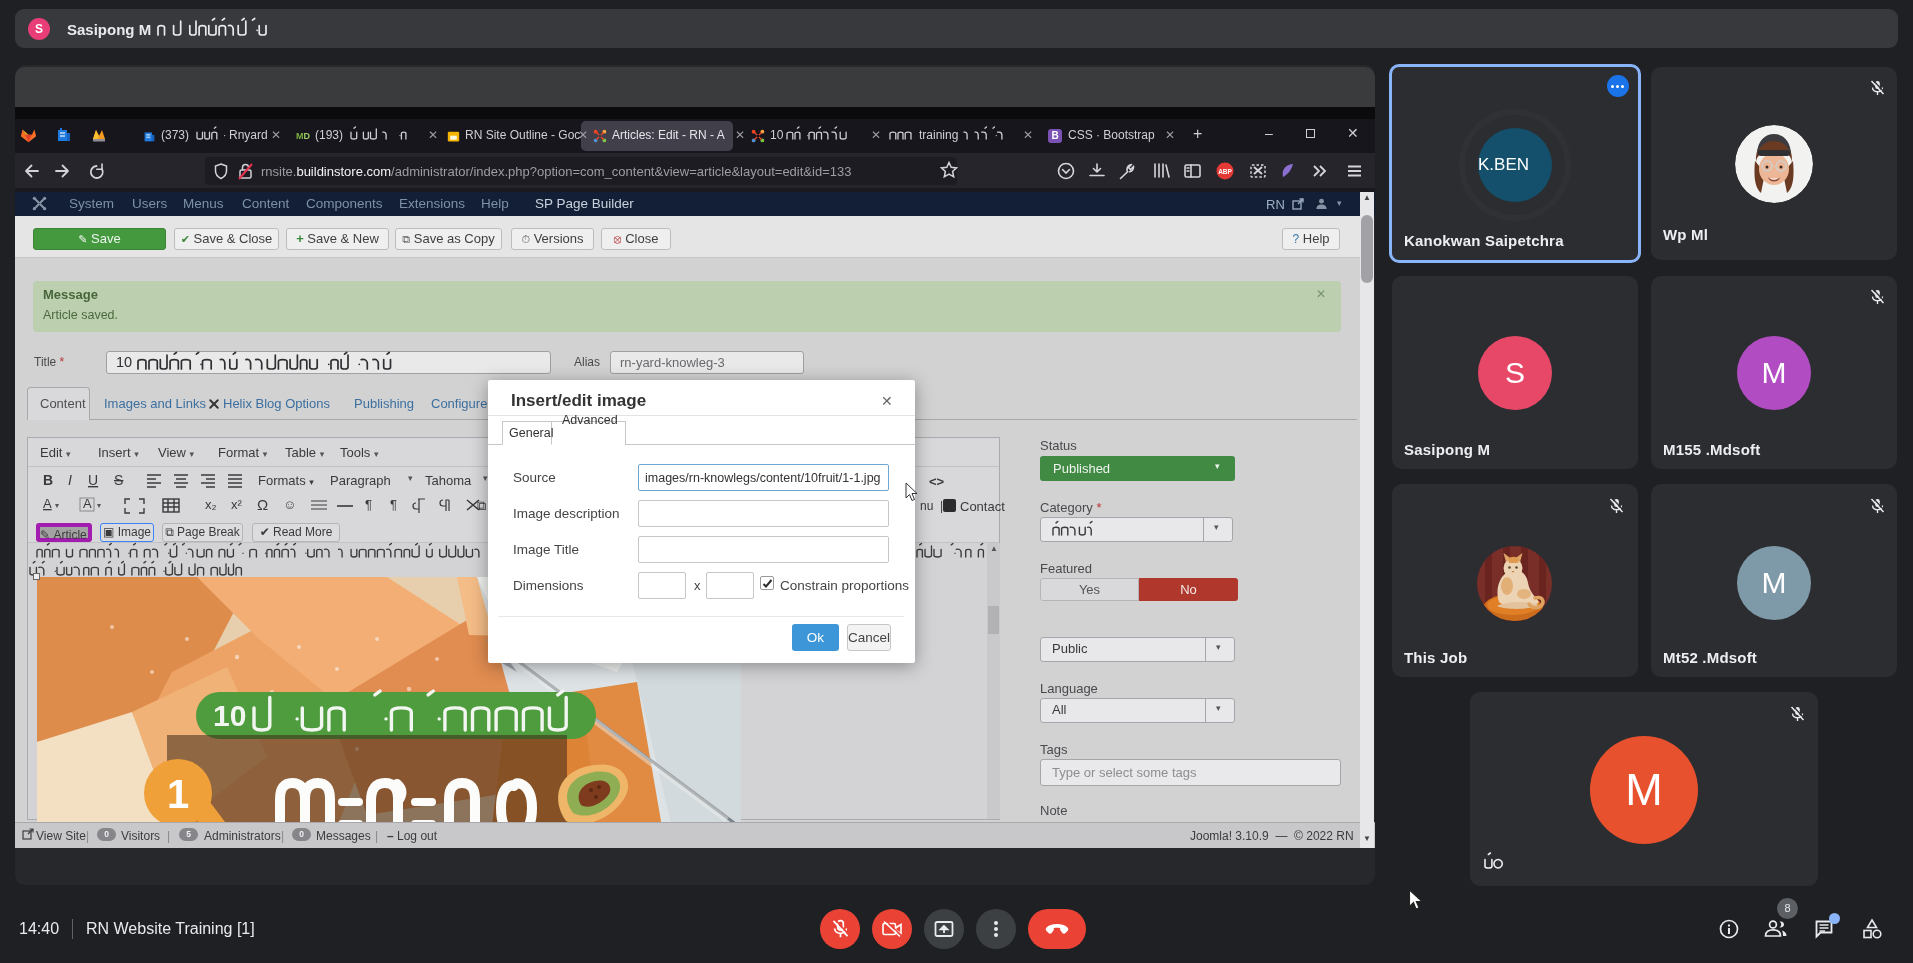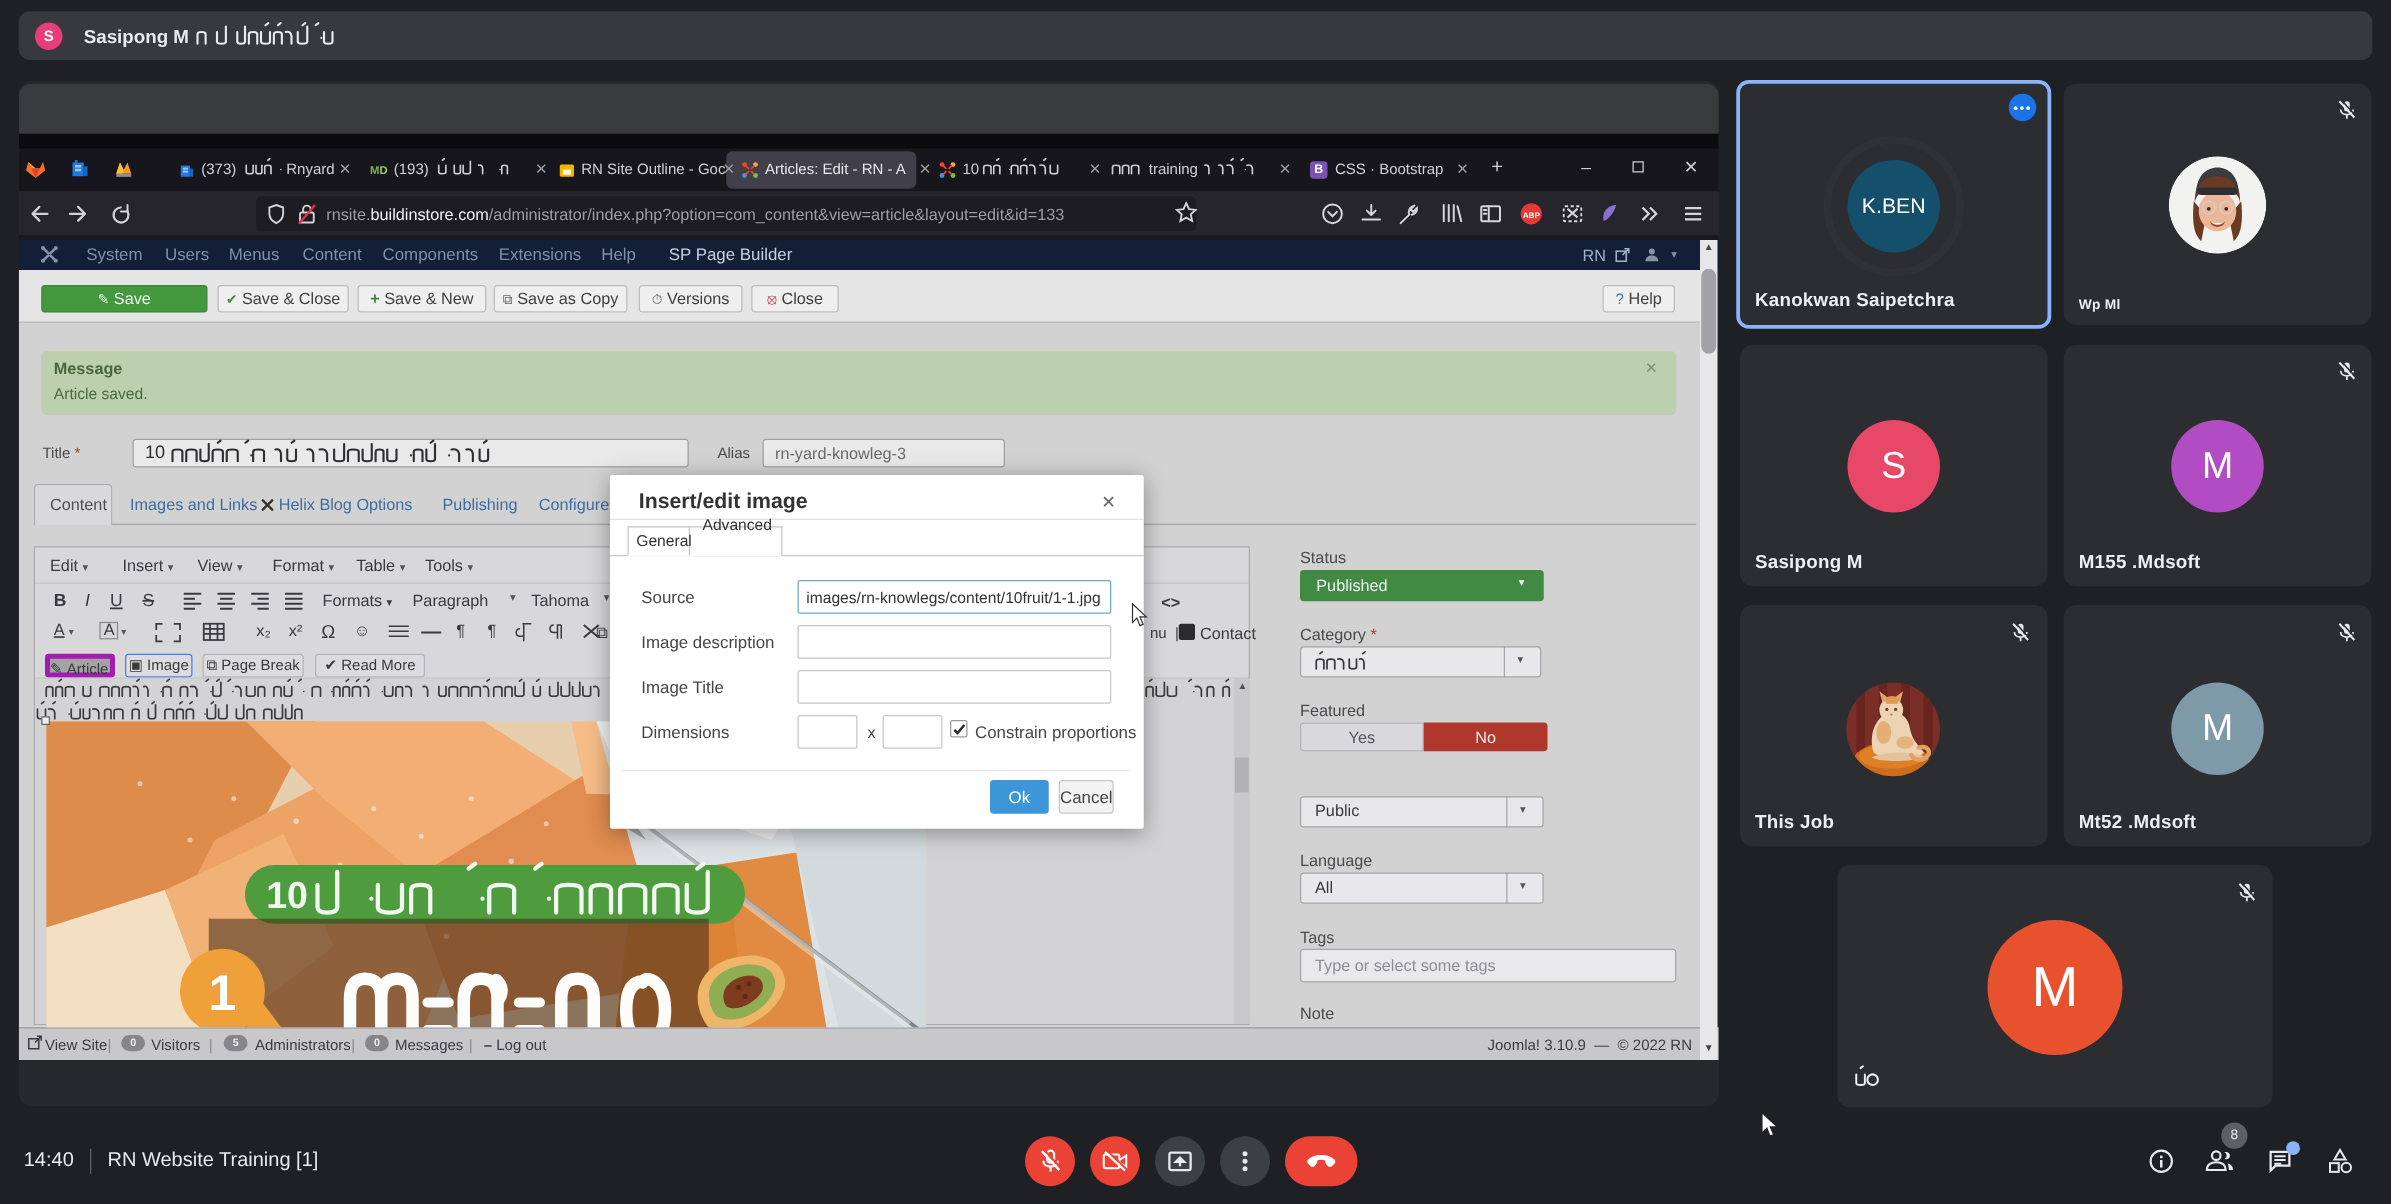--- a/index.html
+++ b/index.html
@@ -649,27 +649,27 @@
     <div class="abs" style="left:483px;top:551px;width:406px;height:1px;background:#e8e8e8"></div>
     <div class="abs" style="left:777px;top:559px;width:47px;height:27px;background:#3d96d8;border-radius:3px;color:#fff;font-size:13.5px;text-align:center;line-height:27px">Ok</div>
     <div class="abs" style="left:832px;top:559px;width:44px;height:27px;background:#f3f3f3;border:1px solid #c6c6c6;border-radius:3px;color:#444;font-size:13.5px;text-align:center;line-height:25px">Cancel</div>
     <svg class="abs" style="left:890px;top:417px" width="14" height="20" viewBox="0 0 14 20">
       <path d="M1 1 L1 16 L4.5 12.5 L7 18.5 L9.5 17.5 L7 11.5 L12 11.5 Z" fill="#fff" stroke="#333" stroke-width="1"></path>
     </svg>
   </div>
 <div class="abs" style="left:1389px;top:64px;width:252px;height:199px;background:#2c2d31;border-radius:10px;border:3px solid #8ab4f8;"></div>
 <div class="abs txt" style="left:1404px;top:232px;font-size:15px;font-weight:bold;color:#eceef0;letter-spacing:.2px">Kanokwan Saipetchra</div>
 <div class="abs" style="left:1459px;top:109px;width:112px;height:112px;border-radius:50%;border:6px solid rgba(255,255,255,0.025)"></div>
-<div class="abs" style="left:1478px;top:128px;width:74px;height:74px;border-radius:50%;background:#14506b;color:#fff;font-size:17px;text-align:center;line-height:74px">K.BEN</div>
+<div class="abs" style="left:1478px;top:128px;width:74px;height:74px;border-radius:50%;background:#14506b;color:#fff;font-size:17px;text-align:left;line-height:74px">K.BEN</div>
 <div class="abs" style="left:1607px;top:75px;width:22px;height:22px;border-radius:50%;background:#1a73e8"></div>
 <div class="abs" style="left:1611px;top:85px;width:3px;height:3px;border-radius:50%;background:#fff"></div>
 <div class="abs" style="left:1616px;top:85px;width:3px;height:3px;border-radius:50%;background:#fff"></div>
 <div class="abs" style="left:1621px;top:85px;width:3px;height:3px;border-radius:50%;background:#fff"></div>
 <div class="abs" style="left:1651px;top:67px;width:246px;height:193px;background:#2c2d31;border-radius:10px;"></div>
-<div class="abs txt" style="left:1663px;top:238px;font-size:11px;font-weight:bold;color:#eceef0;letter-spacing:.2px">Wp Ml</div>
+<div class="abs txt" style="left:1663px;top:226px;font-size:15px;font-weight:bold;color:#eceef0;letter-spacing:.2px">Wp Ml</div>
 <svg class="abs" style="left:1735px;top:125px" width="78" height="78" viewBox="0 0 78 78">
     <defs>
       <clipPath id="mj">
         <circle cx="39" cy="39" r="39"></circle>
       </clipPath>
     </defs>
     <g clip-path="url(#mj)">
 <circle cx="39" cy="39" r="39" fill="#f2f2f0"></circle>
 <path d="M20 36 C18 58 22 64 26 68 L30 48 Z" fill="#6b3a22"></path>
       <path d="M58 36 C60 58 56 64 52 68 L48 48 Z" fill="#6b3a22"></path>

